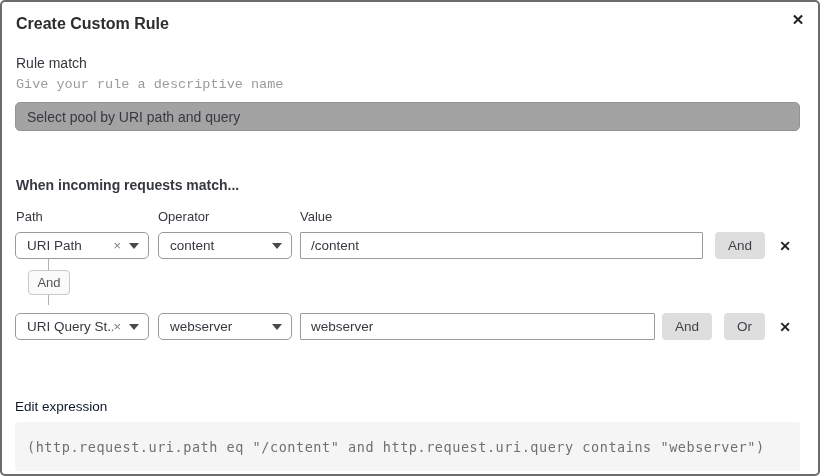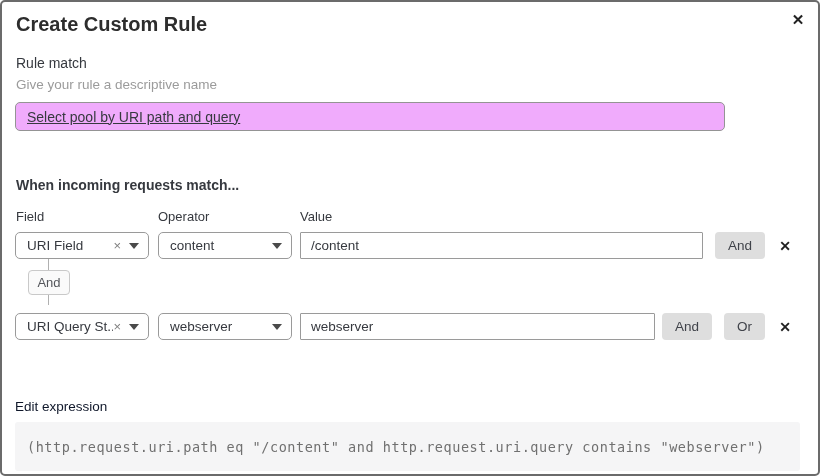--- a/index.html
+++ b/index.html
@@ -13,38 +13,38 @@
     width: 820px; height: 476px;
     border: 2px solid #6b6b6b;
     border-radius: 5px;
     background: #fff;
     padding: 10px 20px 0 13px;
     display: flex; flex-direction: column;
     position: relative;
     overflow: hidden;
   }
   .dialog-title {
-    font-size: 20px; line-height: 24px; font-weight: bold; color: #2d2d2d;
+    font-size: 16px; line-height: 24px; font-weight: bold; color: #2d2d2d;
     padding-left: 1px;
   }
   .close-btn {
     position: absolute; top: 7px; right: 9px;
     width: 22px; height: 22px;
     display: flex; align-items: center; justify-content: center;
     font-size: 15px; font-weight: bold; color: #222;
     cursor: pointer; background: none; border: none;
   }
   .field-label { margin-top: 19px; font-size: 14px; line-height: 16px; color: #36393f; padding-left: 1px; }
-  .help-text { margin-top: 6px; font-size: 13.5px; line-height: 16px; color: #9b9b9b; padding-left: 1px; }
+  .help-text { margin-top: 6px; font-size: 13.5px; line-height: 16px; color: #9b9b9b; padding-left: 1px; font-family: Liberation Mono, monospace; }
   .text-input {
-    margin-top: 9px; height: 29px; width: 710px;
+    margin-top: 9px; height: 29px; width: 785px;
     border: 1px solid #949494; border-radius: 5px;
     padding: 0 11px; font-size: 14px; color: #36393f;
     font-family: "Liberation Sans", sans-serif;
-    background: #f0abfc; outline: none; text-decoration: underline;
+    background: #a3a3a3; outline: none;
   }
   .section-heading { margin-top: 46px; font-size: 14px; line-height: 16px; font-weight: bold; color: #36393f; padding-left: 1px; }
   .col-labels { margin-top: 16px; display: flex; font-size: 13px; line-height: 15px; color: #36393f; }
   .col-labels .col-field { width: 143px; padding-left: 1px; }
   .col-labels .col-operator { width: 142px; }
   .col-labels .col-value { flex: 1; }
   .builder-row { margin-top: 8px; display: flex; align-items: center; width: 785px; }
   .select-box {
     height: 27px; width: 134px;
     border: 1px solid #9a9a9a; border-radius: 5px;
@@ -117,28 +117,28 @@
   <div class="dialog-title">Create Custom Rule</div>
   <button class="close-btn">✕</button>
 
   <div class="field-label">Rule match</div>
   <div class="help-text">Give your rule a descriptive name</div>
   <input class="text-input" type="text" value="Select pool by URI path and query" style="">
 
   <div class="section-heading">When incoming requests match...</div>
 
   <div class="col-labels">
-    <div class="col-field">Field</div>
+    <div class="col-field">Path</div>
     <div class="col-operator">Operator</div>
     <div class="col-value">Value</div>
   </div>
 
   <div class="builder-row row1">
     <div class="select-box">
-      <span class="sel-text">URI Field</span>
+      <span class="sel-text">URI Path</span>
       <span class="clear-x">×</span>
       <span class="caret"></span>
     </div>
     <div class="select-box op-select">
       <span class="sel-text">content</span>
       <span class="caret"></span>
     </div>
     <input class="val-input" type="text" value="/content" style="">
     <button class="logic-btn and-btn">And</button>
     <button class="remove-btn">✕</button>

